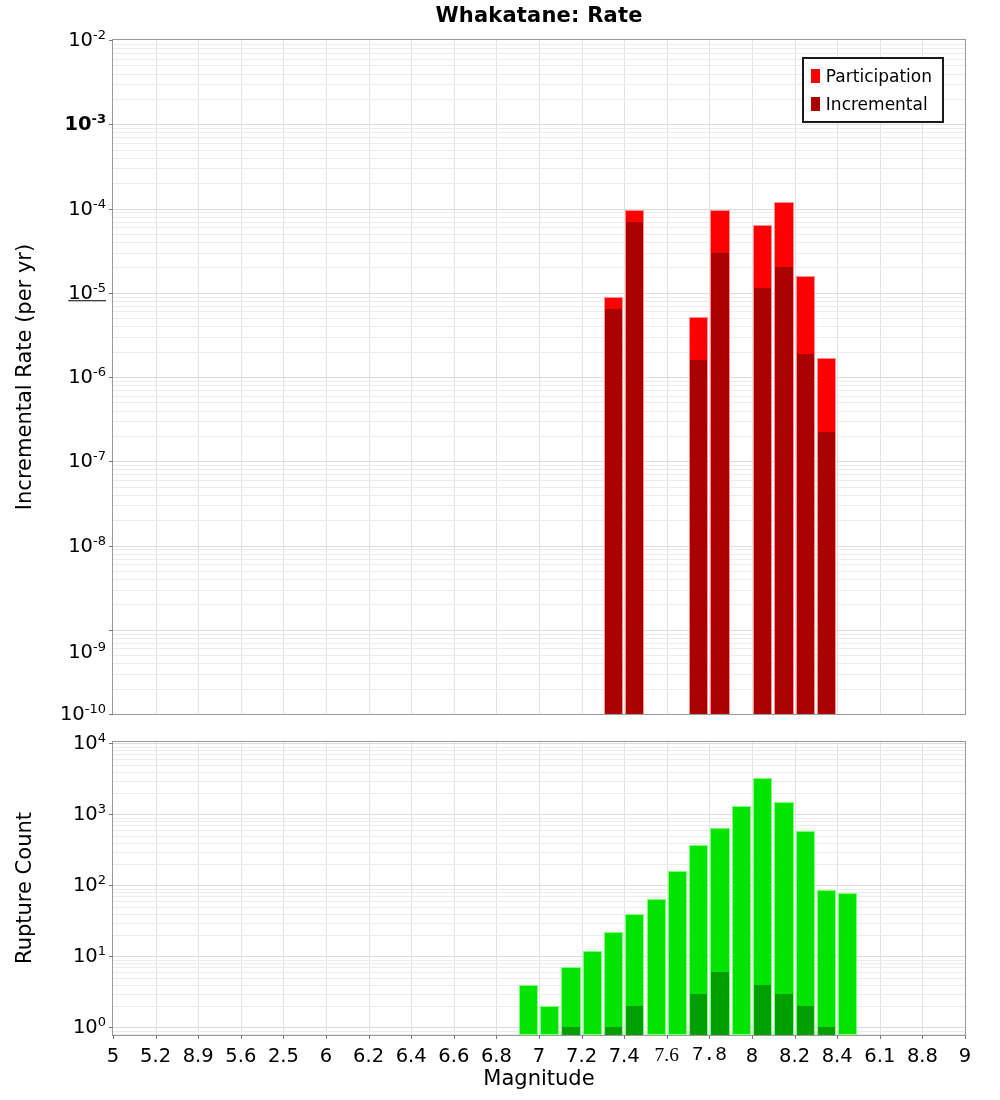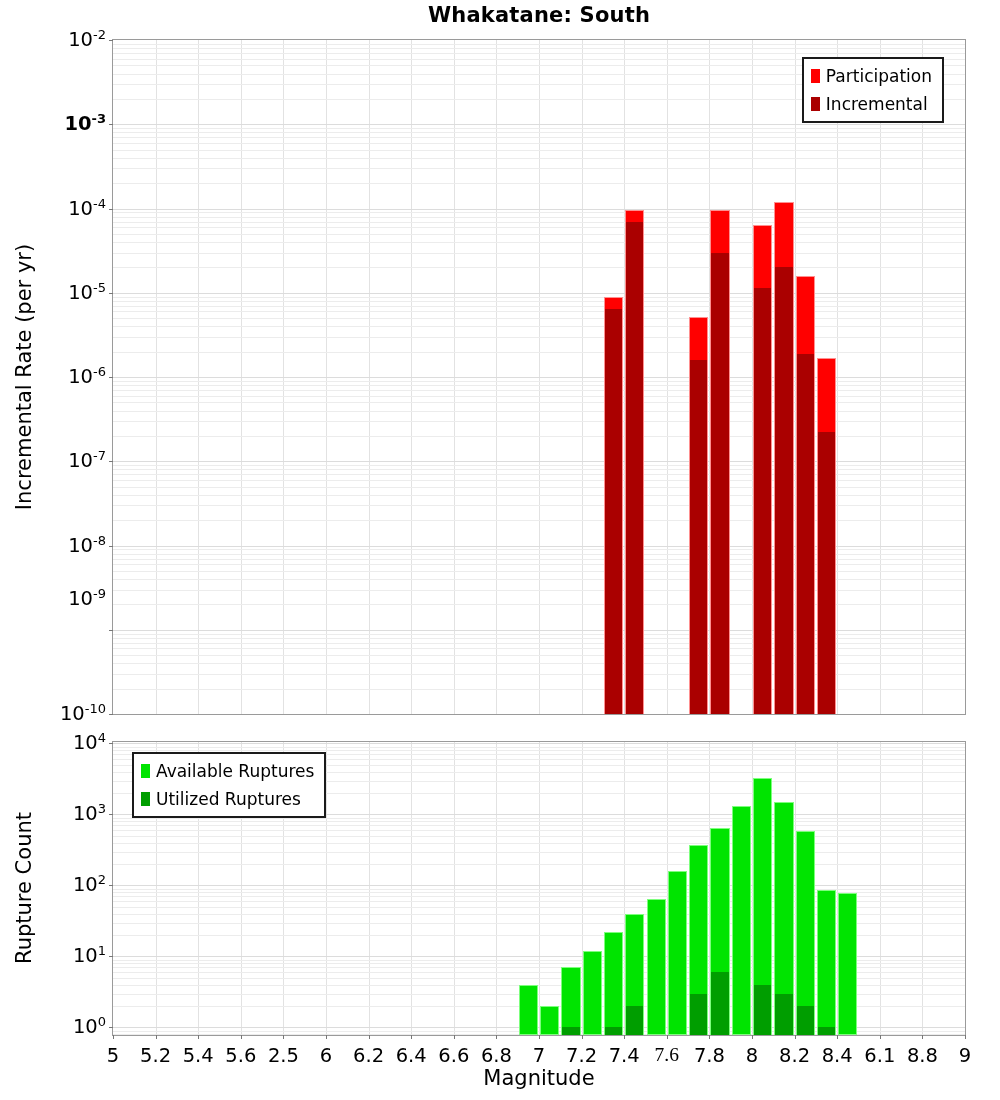--- a/index.html
+++ b/index.html
@@ -30,21 +30,21 @@
           padding:3px 10px 3px 7px;z-index:6;}
   .legend.tr{top:17px;right:21px;}
   .legend.tl{top:10px;left:19px;}
   .legend .li{display:flex;align-items:center;height:28px;font-size:17px;white-space:nowrap;}
   .legend .sw{width:9px;height:14px;margin-right:6px;flex:0 0 auto;}
 </style>
 </head>
 <body>
 
 <div id="page">
-  <div class="title">Whakatane: South</div>
+  <div class="title">Whakatane: Rate</div>
 
   <div class="axlabel ylab" id="ylab-rate">Incremental Rate (per yr)</div>
   <div class="axlabel ylab" id="ylab-count">Rupture Count</div>
 
   <div class="plot" id="plot-rate">
       <div class="vgrid" style="left: 42.6px;"></div>
       <div class="vgrid" style="left: 85.2px;"></div>
       <div class="vgrid" style="left: 127.8px;"></div>
       <div class="vgrid" style="left: 170.4px;"></div>
       <div class="vgrid" style="left: 213px;"></div>
@@ -132,29 +132,29 @@
       <div class="hgrid minor" style="top: 18.6908px;"></div>
       <div class="hgrid minor" style="top: 13.0505px;"></div>
       <div class="hgrid minor" style="top: 8.16467px;"></div>
       <div class="hgrid minor" style="top: 3.85507px;"></div>
       <div class="ytick" style="top: 0px;">10<sup>-2</sup></div>
       <div class="ynub" style="top: 0px;"></div>
       <div class="ytick" style="top: 84.25px; font-weight: bold;">10<sup>-3</sup></div>
       <div class="ynub" style="top: 84.25px;"></div>
       <div class="ytick" style="top: 168.5px;">10<sup>-4</sup></div>
       <div class="ynub" style="top: 168.5px;"></div>
-      <div class="ytick" style="top: 252.75px;">10<sup>-5</sup></div>
+      <div class="ytick" style="top: 252.75px; text-decoration: underline;">10<sup>-5</sup></div>
       <div class="ynub" style="top: 252.75px;"></div>
       <div class="ytick" style="top: 337px;">10<sup>-6</sup></div>
       <div class="ynub" style="top: 337px;"></div>
       <div class="ytick" style="top: 421.25px;">10<sup>-7</sup></div>
       <div class="ynub" style="top: 421.25px;"></div>
       <div class="ytick" style="top: 505.5px;">10<sup>-8</sup></div>
       <div class="ynub" style="top: 505.5px;"></div>
-      <div class="ytick" style="top: 559px;">10<sup>-9</sup></div>
+      <div class="ytick" style="top: 612px;">10<sup>-9</sup></div>
       <div class="ynub" style="top: 589.75px;"></div>
       <div class="ytick" style="top: 674px;">10<sup>-10</sup></div>
       <div class="ynub" style="top: 674px;"></div>
       <div class="bar" style="left: 490.9px; width: 19.3px; top: 257.427px; height: 416.573px; background: rgb(255, 0, 0); border: 1px solid rgb(255, 144, 144); box-sizing: border-box;"></div>
       <div class="bar" style="left: 491.9px; width: 17.3px; top: 268.512px; height: 405.488px; background: rgb(170, 0, 0);"></div>
       <div class="bar" style="left: 512.2px; width: 19.3px; top: 169.614px; height: 504.386px; background: rgb(255, 0, 0); border: 1px solid rgb(255, 144, 144); box-sizing: border-box;"></div>
       <div class="bar" style="left: 513.2px; width: 17.3px; top: 181.55px; height: 492.45px; background: rgb(170, 0, 0);"></div>
       <div class="bar" style="left: 576.1px; width: 19.3px; top: 276.677px; height: 397.323px; background: rgb(255, 0, 0); border: 1px solid rgb(255, 144, 144); box-sizing: border-box;"></div>
       <div class="bar" style="left: 577.1px; width: 17.3px; top: 319.803px; height: 354.197px; background: rgb(170, 0, 0);"></div>
       <div class="bar" style="left: 597.4px; width: 19.3px; top: 169.614px; height: 504.386px; background: rgb(255, 0, 0); border: 1px solid rgb(255, 144, 144); box-sizing: border-box;"></div>
@@ -179,21 +179,21 @@
       </div>
     </div>
   <div class="plot" id="plot-count">
       <div class="xnub" style="left: 0px;"></div>
       <div class="xtick" style="left: 0px; top: 302px;">5</div>
       <div class="vgrid" style="left: 42.6px;"></div>
       <div class="xnub" style="left: 42.6px;"></div>
       <div class="xtick" style="left: 42.6px; top: 302px;">5.2</div>
       <div class="vgrid" style="left: 85.2px;"></div>
       <div class="xnub" style="left: 85.2px;"></div>
-      <div class="xtick" style="left: 85.2px; top: 302px;">5.4</div>
+      <div class="xtick" style="left: 85.2px; top: 302px;">8.9</div>
       <div class="vgrid" style="left: 127.8px;"></div>
       <div class="xnub" style="left: 127.8px;"></div>
       <div class="xtick" style="left: 127.8px; top: 302px;">5.6</div>
       <div class="vgrid" style="left: 170.4px;"></div>
       <div class="xnub" style="left: 170.4px;"></div>
       <div class="xtick" style="left: 170.4px; top: 302px;">2.5</div>
       <div class="vgrid" style="left: 213px;"></div>
       <div class="xnub" style="left: 213px;"></div>
       <div class="xtick" style="left: 213px; top: 302px;">6</div>
       <div class="vgrid" style="left: 255.6px;"></div>
@@ -215,21 +215,21 @@
       <div class="xnub" style="left: 468.6px;"></div>
       <div class="xtick" style="left: 468.6px; top: 302px;">7.2</div>
       <div class="vgrid" style="left: 511.2px;"></div>
       <div class="xnub" style="left: 511.2px;"></div>
       <div class="xtick" style="left: 511.2px; top: 302px;">7.4</div>
       <div class="vgrid" style="left: 553.8px;"></div>
       <div class="xnub" style="left: 553.8px;"></div>
       <div class="xtick" style="left: 553.8px; top: 302px; font-family: Liberation Serif, serif;">7.6</div>
       <div class="vgrid" style="left: 596.4px;"></div>
       <div class="xnub" style="left: 596.4px;"></div>
-      <div class="xtick" style="left: 596.4px; top: 302px;">7.8</div>
+      <div class="xtick" style="left: 596.4px; top: 302px; font-family: Liberation Mono, monospace;">7.8</div>
       <div class="vgrid" style="left: 639px;"></div>
       <div class="xnub" style="left: 639px;"></div>
       <div class="xtick" style="left: 639px; top: 302px;">8</div>
       <div class="vgrid" style="left: 681.6px;"></div>
       <div class="xnub" style="left: 681.6px;"></div>
       <div class="xtick" style="left: 681.6px; top: 302px;">8.2</div>
       <div class="vgrid" style="left: 724.2px;"></div>
       <div class="xnub" style="left: 724.2px;"></div>
       <div class="xtick" style="left: 724.2px; top: 302px;">8.4</div>
       <div class="vgrid" style="left: 766.8px;"></div>
@@ -307,26 +307,16 @@
       <div class="bar" style="left: 618.7px; width: 19.3px; top: 64.3973px; height: 228.603px; background: rgb(0, 228, 0); border: 1px solid rgb(125, 255, 125); box-sizing: border-box;"></div>
       <div class="bar" style="left: 640px; width: 19.3px; top: 35.6744px; height: 257.326px; background: rgb(0, 228, 0); border: 1px solid rgb(125, 255, 125); box-sizing: border-box;"></div>
       <div class="bar" style="left: 641px; width: 17.3px; top: 242.731px; height: 50.2693px; background: rgb(0, 158, 0);"></div>
       <div class="bar" style="left: 661.3px; width: 19.3px; top: 59.985px; height: 233.015px; background: rgb(0, 228, 0); border: 1px solid rgb(125, 255, 125); box-sizing: border-box;"></div>
       <div class="bar" style="left: 662.3px; width: 17.3px; top: 251.601px; height: 41.3992px; background: rgb(0, 158, 0);"></div>
       <div class="bar" style="left: 682.6px; width: 19.3px; top: 88.7554px; height: 204.245px; background: rgb(0, 228, 0); border: 1px solid rgb(125, 255, 125); box-sizing: border-box;"></div>
       <div class="bar" style="left: 683.6px; width: 17.3px; top: 264.103px; height: 28.8975px; background: rgb(0, 158, 0);"></div>
       <div class="bar" style="left: 703.9px; width: 19.3px; top: 148.494px; height: 144.506px; background: rgb(0, 228, 0); border: 1px solid rgb(125, 255, 125); box-sizing: border-box;"></div>
       <div class="bar" style="left: 704.9px; width: 17.3px; top: 285.474px; height: 7.52556px; background: rgb(0, 158, 0);"></div>
       <div class="bar" style="left: 725.2px; width: 19.3px; top: 151.144px; height: 141.856px; background: rgb(0, 228, 0); border: 1px solid rgb(125, 255, 125); box-sizing: border-box;"></div>
-      <div class="legend tl">
-        <div class="li">
-          <div class="sw" style="background: rgb(0, 228, 0);"></div>
-          <div class="lt">Available Ruptures</div>
-        </div>
-        <div class="li">
-          <div class="sw" style="background: rgb(0, 158, 0);"></div>
-          <div class="lt">Utilized Ruptures</div>
-        </div>
-      </div>
     </div>
 
   <div class="axlabel" id="xlab">Magnitude</div>
 </div>
 
 </body></html>

